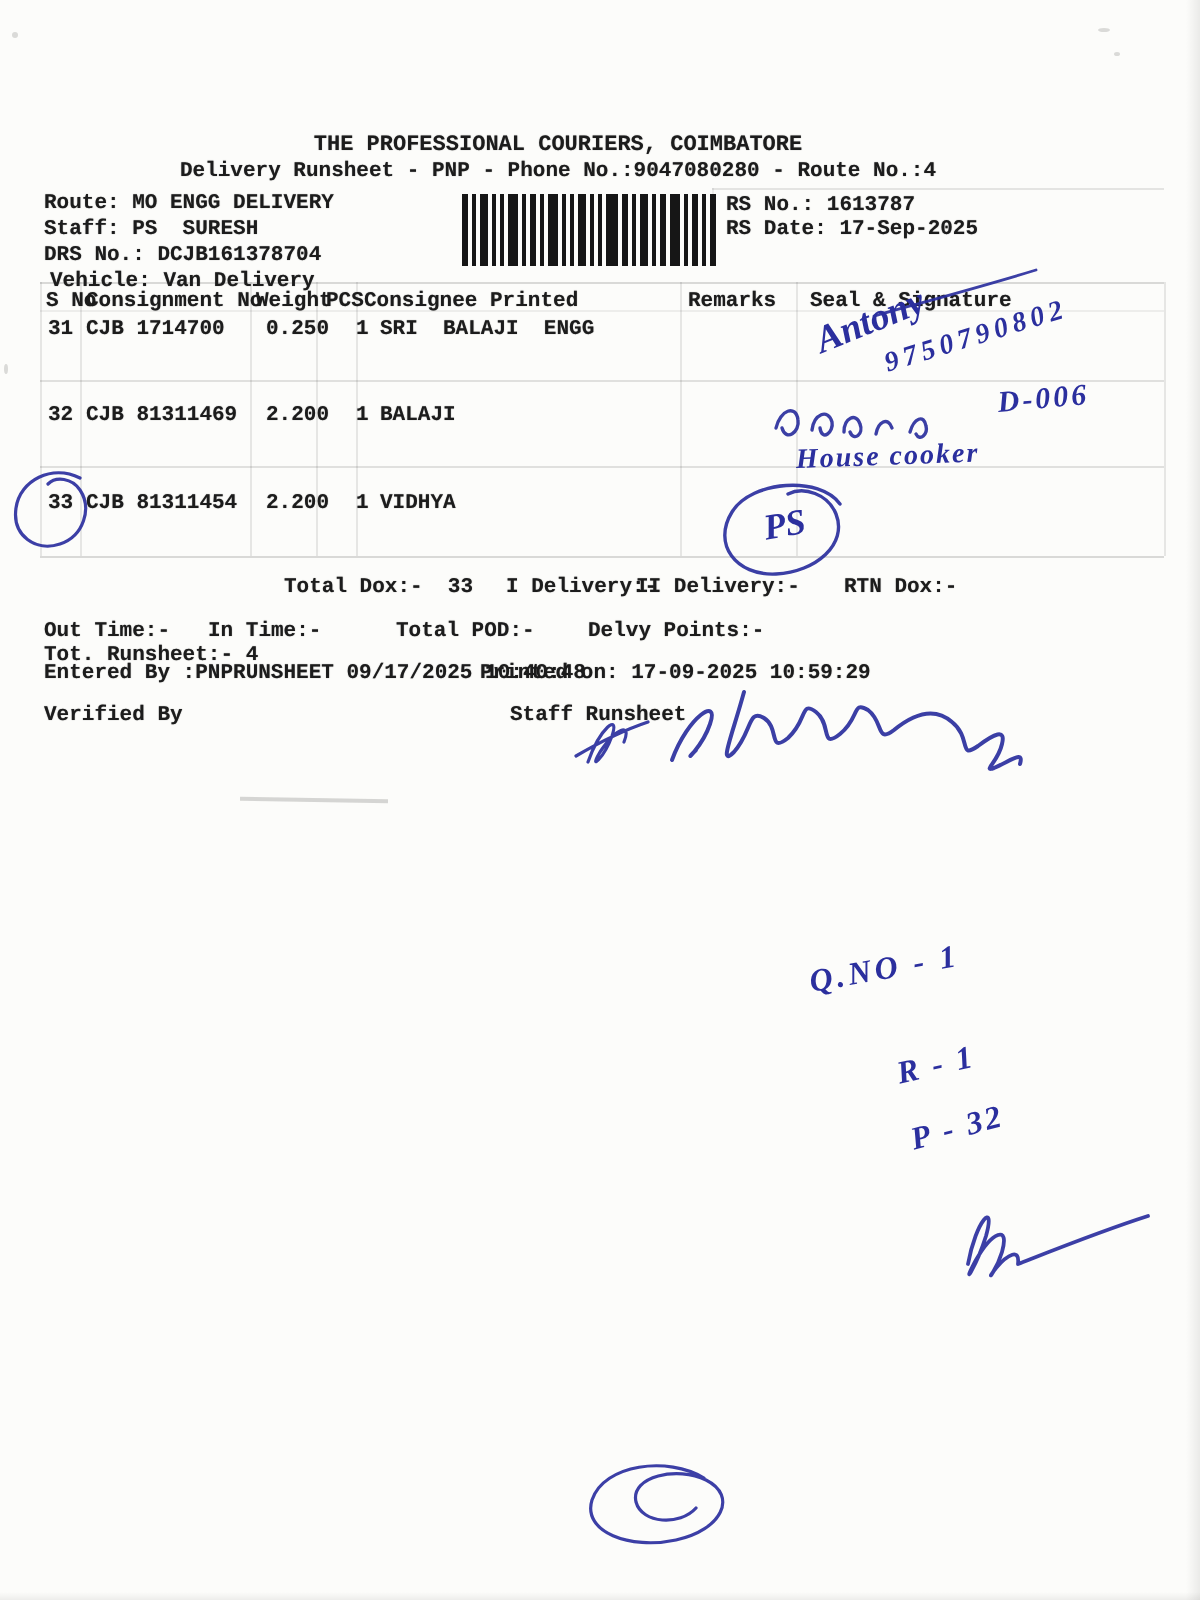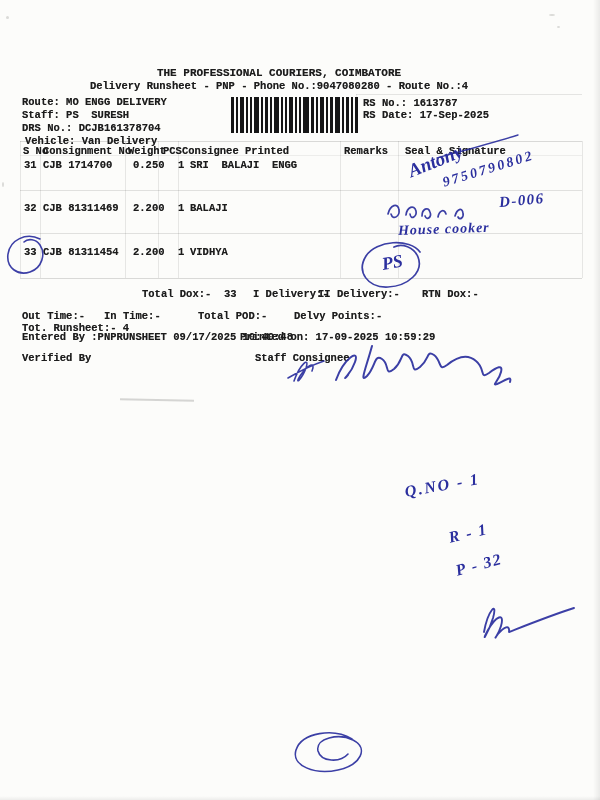--- a/index.html
+++ b/index.html
@@ -134,21 +134,21 @@
 
 <div class="abs mono" style="left:22px;top:310px;">Out Time:-</div>
 <div class="abs mono" style="left:104px;top:310px;">In Time:-</div>
 <div class="abs mono" style="left:198px;top:310px;">Total POD:-</div>
 <div class="abs mono" style="left:294px;top:310px;">Delvy Points:-</div>
 
 <div class="abs mono" style="left:22px;top:331px;">Entered By :PNPRUNSHEET 09/17/2025 10:40:48</div>
 <div class="abs mono" style="left:240px;top:331px;">Printed on: 17-09-2025 10:59:29</div>
 
 <div class="abs mono" style="left:22px;top:352px;">Verified By</div>
-<div class="abs mono" style="left:255px;top:352px;">Staff Consignee</div>
+<div class="abs mono" style="left:255px;top:352px;">Staff Runsheet</div>
 
 <div class="abs" style="left:120px;top:399px;width:74px;height:2px;background:#9a9a98;opacity:.4;transform:rotate(1deg);"></div>
 
 <div class="speck" style="left:6px;top:16px;width:3px;height:3px;"></div>
 <div class="speck" style="left:549px;top:14px;width:6px;height:2px;"></div>
 <div class="speck" style="left:557px;top:26px;width:3px;height:2px;"></div>
 <div class="speck" style="left:2px;top:182px;width:2px;height:5px;"></div>
 
 <div class="ink" style="left:409px;top:161px;font-size:19px;transform:rotate(-22deg);">Antony</div>
 <div class="ink" style="left:443px;top:175px;font-size:14px;letter-spacing:2.5px;transform:rotate(-17deg);">9750790802</div>

